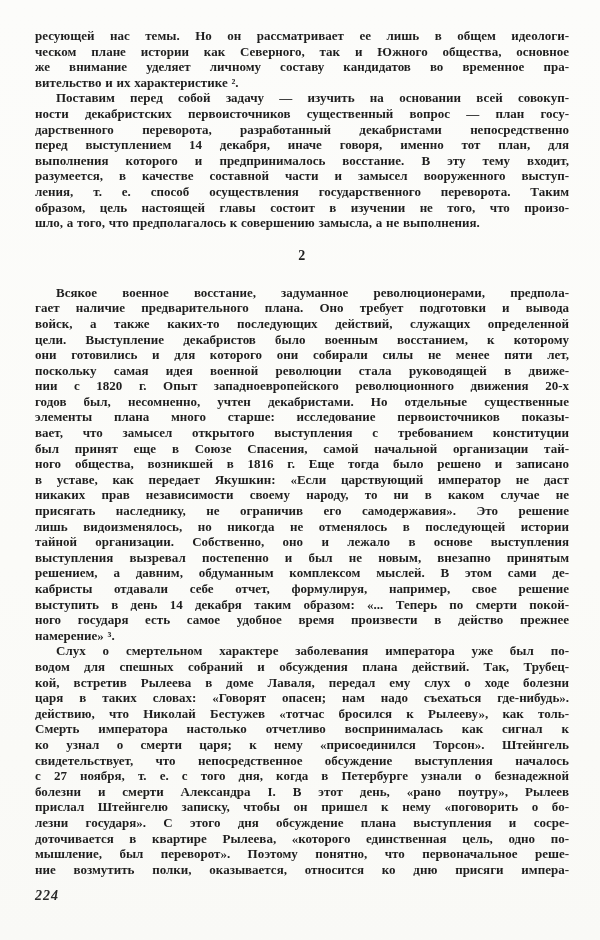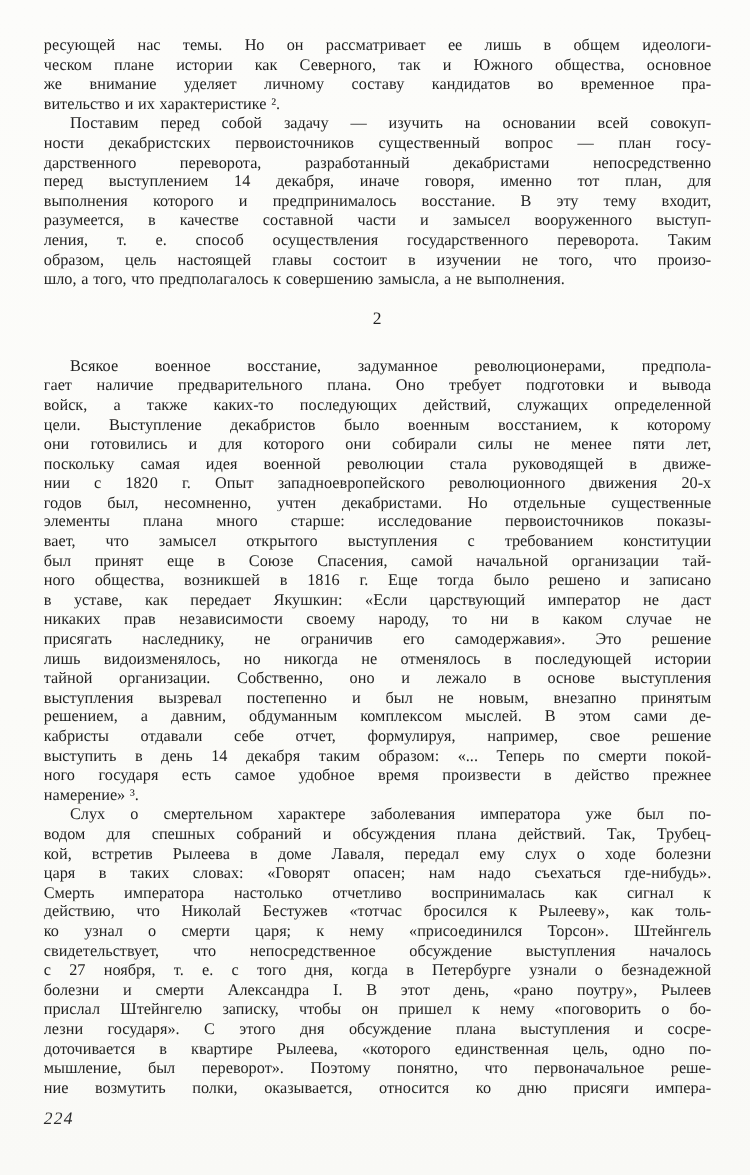--- a/index.html
+++ b/index.html
@@ -14,20 +14,21 @@
     font-family: "Liberation Serif", "DejaVu Serif", serif;
     color: #1f1f1f;
   }
   .page {
     position: relative;
     width: 600px;
     height: 940px;
     background: linear-gradient(180deg, #fcfcfa 0%, #fbfbf8 60%, #f9f9f6 100%);
     box-sizing: border-box;
     padding: 28px 31px 2px 35px;
+    font-weight: bold;
   }
   .text-block {
     width: 534px;
   }
   .paragraph {
     margin: 0;
   }
   .line {
     font-size: 13px;
     line-height: 15.6px;
@@ -108,22 +109,22 @@
         <div class="line">кабристы отдавали себе отчет, формулируя, например, свое решение</div>
         <div class="line">выступить в день 14 декабря таким образом: «... Теперь по смерти покой-</div>
         <div class="line">ного государя есть самое удобное время произвести в действо прежнее</div>
         <div class="line last">намерение» ³.</div>
       </div>
       <div class="paragraph">
         <div class="line indent">Слух о смертельном характере заболевания императора уже был по-</div>
         <div class="line">водом для спешных собраний и обсуждения плана действий. Так, Трубец-</div>
         <div class="line">кой, встретив Рылеева в доме Лаваля, передал ему слух о ходе болезни</div>
         <div class="line">царя в таких словах: «Говорят опасен; нам надо съехаться где-нибудь».</div>
+        <div class="line">действию, что Николай Бестужев «тотчас бросился к Рылееву», как толь-</div>
         <div class="line">Смерть императора настолько отчетливо воспринималась как сигнал к</div>
-        <div class="line">действию, что Николай Бестужев «тотчас бросился к Рылееву», как толь-</div>
         <div class="line">ко узнал о смерти царя; к нему «присоединился Торсон». Штейнгель</div>
         <div class="line">свидетельствует, что непосредственное обсуждение выступления началось</div>
         <div class="line">с 27 ноября, т. е. с того дня, когда в Петербурге узнали о безнадежной</div>
         <div class="line">болезни и смерти Александра I. В этот день, «рано поутру», Рылеев</div>
         <div class="line">прислал Штейнгелю записку, чтобы он пришел к нему «поговорить о бо-</div>
         <div class="line">лезни государя». С этого дня обсуждение плана выступления и сосре-</div>
         <div class="line">доточивается в квартире Рылеева, «которого единственная цель, одно по-</div>
         <div class="line">мышление, был переворот». Поэтому понятно, что первоначальное реше-</div>
         <div class="line">ние возмутить полки, оказывается, относится ко дню присяги импера-</div>
       </div>

